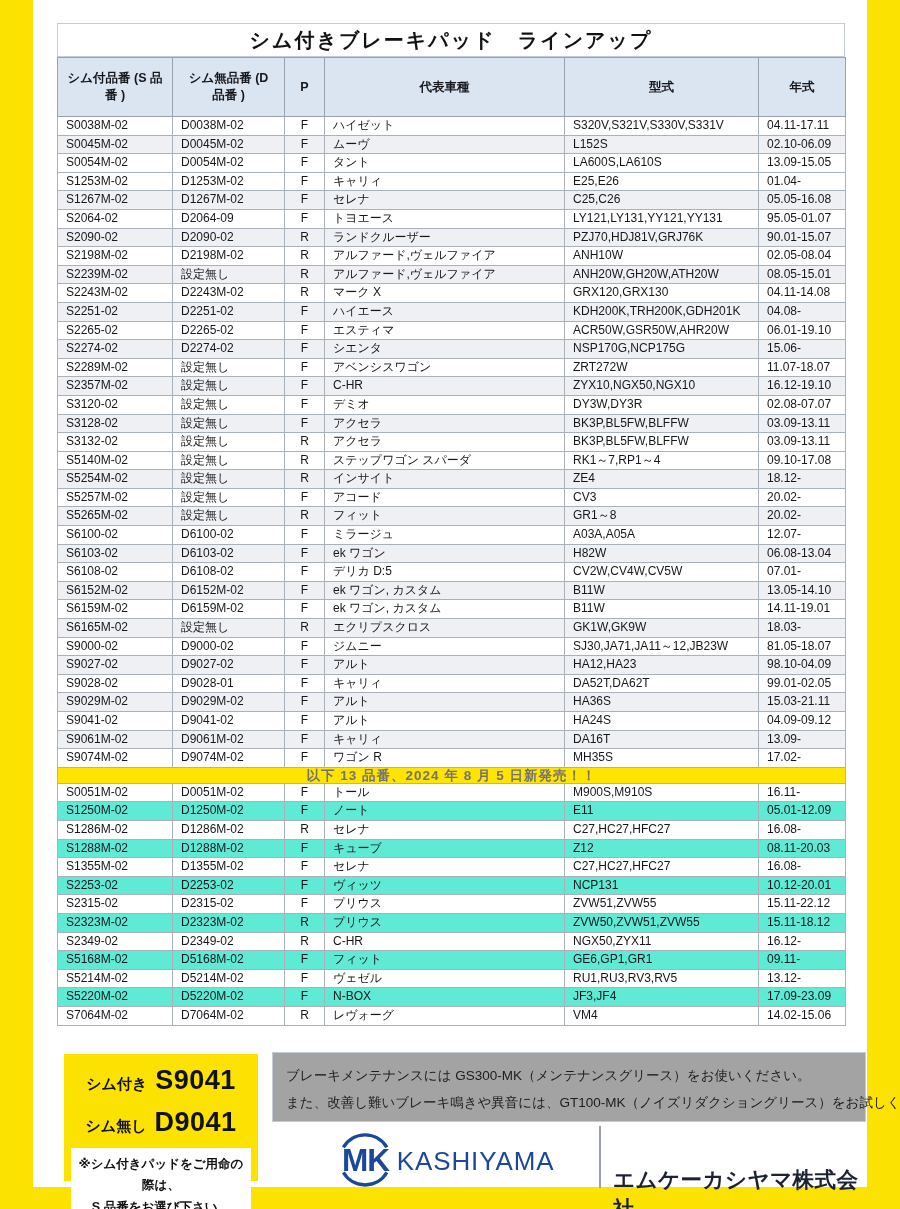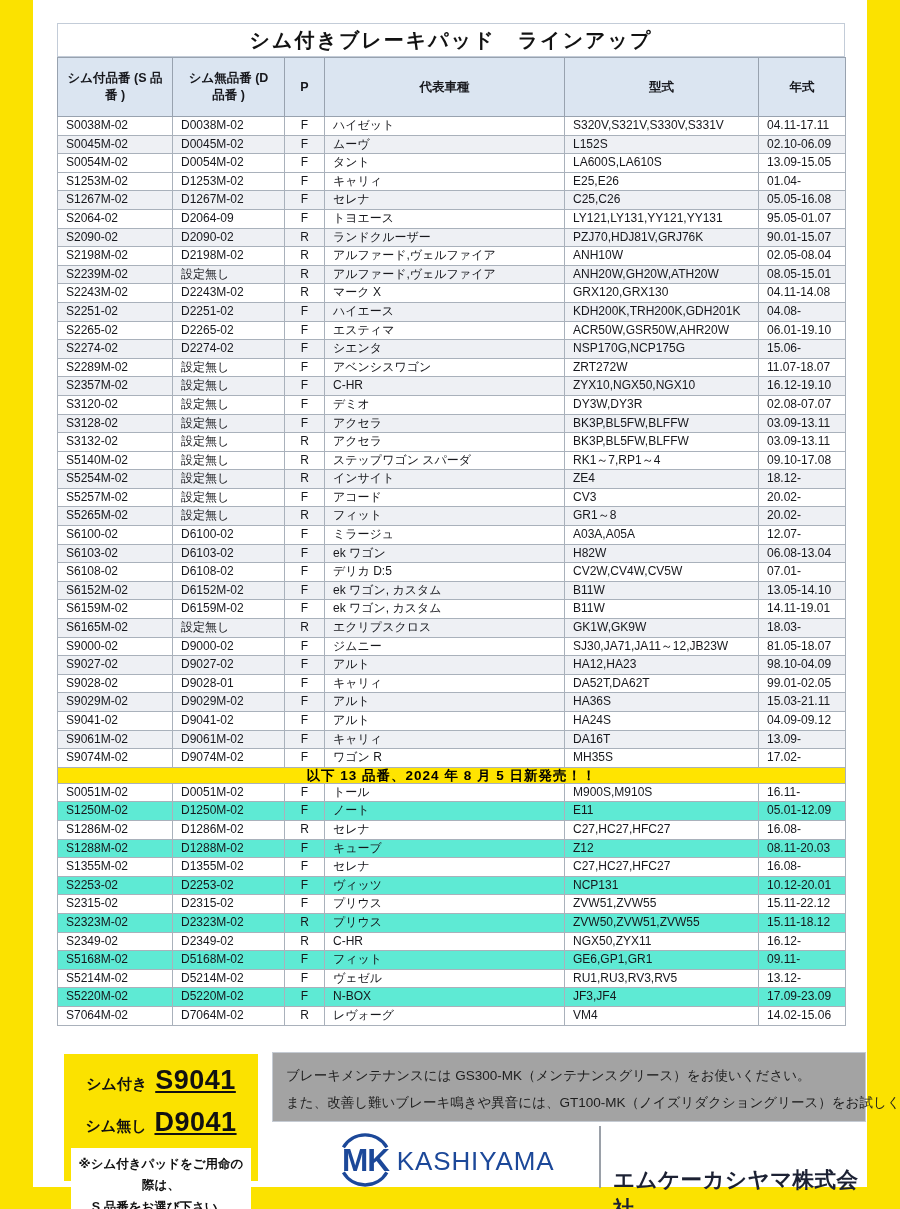--- a/index.html
+++ b/index.html
@@ -32,32 +32,32 @@
     height:17.6px;line-height:17.6px;padding:0 8px;
     border:1px solid #a9b1bb;background:#ffffff;
     white-space:nowrap;overflow:hidden;
   }
   table.lineup th.h-left{text-align:center;padding:12px 8px;}
   td.c-pos{text-align:center;padding:0;}
   td.c-veh{padding-left:26px;}
   tr.alt td{background:#eef0f4;}
   tr.pink td{background:#5eead4;}
   tr.banner-row td{
-    background:#ffe400;color:#000000;font-weight:bold;
+    background:#ffe400;color:#737373;font-weight:bold;
     font-size:13.5px;height:15px;line-height:15px;text-align:center;
     letter-spacing:1px;
   }
 
   .shim-box{
     position:absolute;left:60px;top:1050px;width:194px;height:127px;
     background:#fbe200;border:4px solid #ffffff;text-align:center;
   }
   .shim-line{display:flex;align-items:baseline;justify-content:center;gap:8px;margin-top:11px;text-align:center;}
   .shim-line .lbl{font-size:15px;font-weight:bold;color:#111;}
-  .shim-line .prt{font-size:27px;font-weight:bold;color:#111;letter-spacing:0.5px;text-decoration:underline;}
+  .shim-line .prt{font-size:27px;font-weight:bold;color:#111;letter-spacing:0.5px;}
   .shim-note{
     background:#ffffff;margin:10px 7px 0 7px;padding:6px 4px;
     font-size:12.5px;font-weight:600;line-height:1.7;color:#111;text-align:center;
   }
 
   .grease-box{
     position:absolute;left:272px;top:1052px;width:566px;height:50px;
     background:#a3a3a3;border:1px solid #c5cbd3;
     padding:9px 13px;font-size:13.5px;line-height:2.0;color:#1d1d1d;
     white-space:nowrap;

